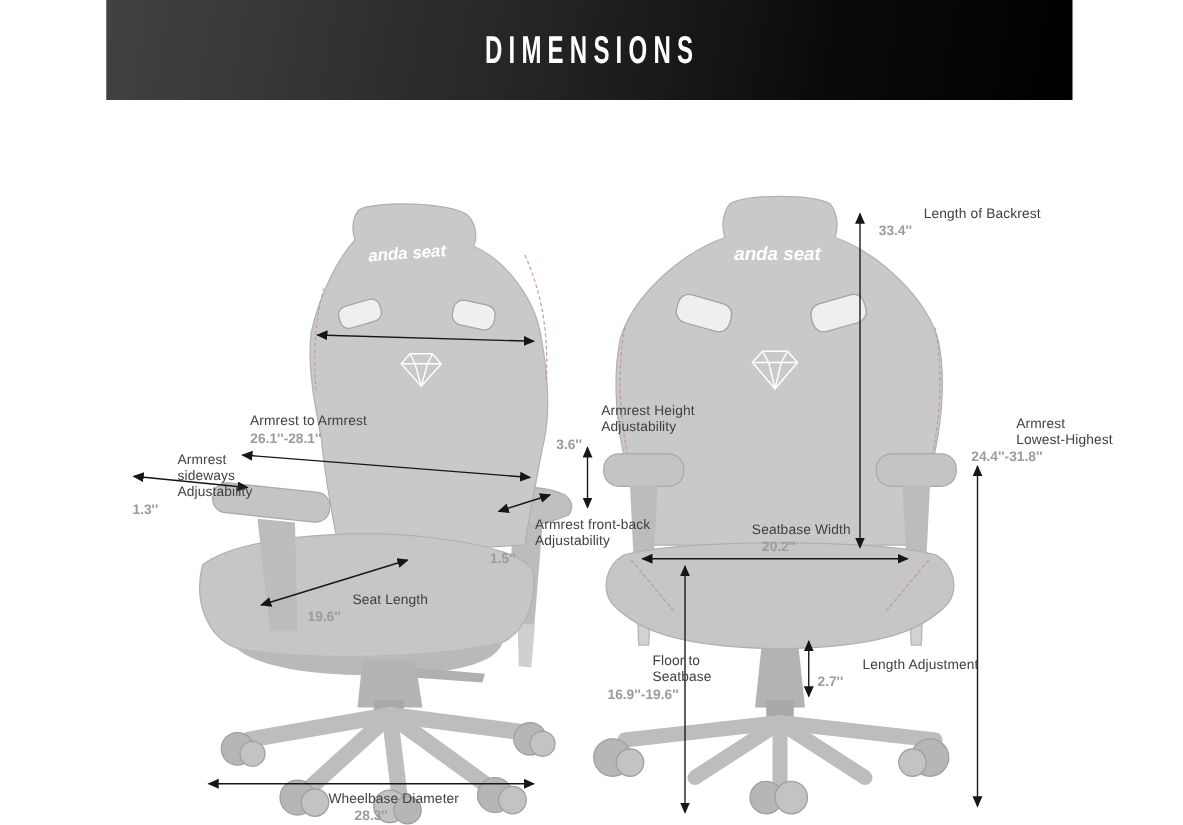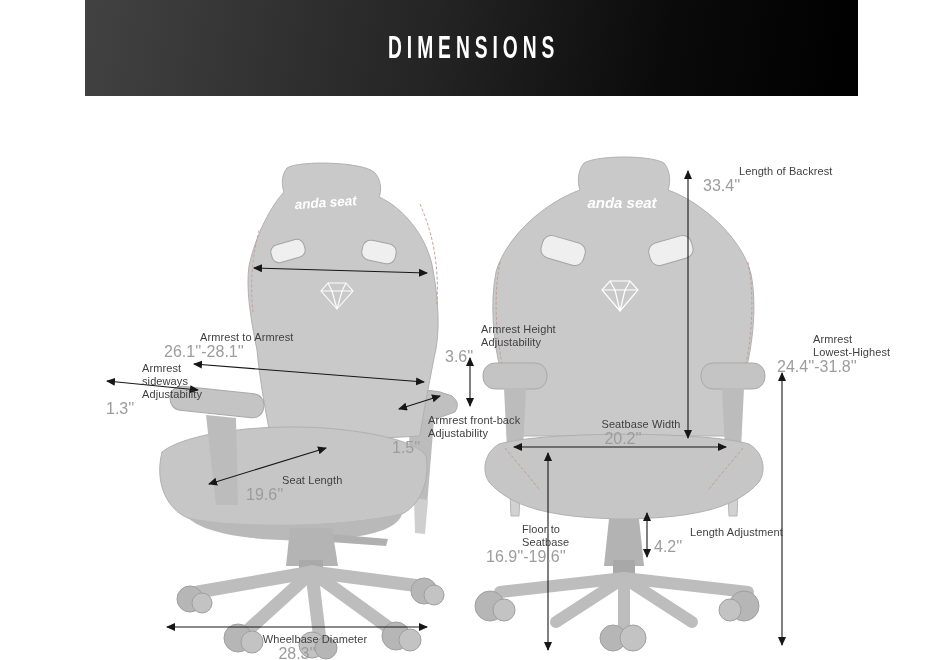--- a/index.html
+++ b/index.html
@@ -1,37 +1,37 @@
 <!DOCTYPE html>
 <html><head>
 <meta charset="utf-8">
 <style>
   html,body { margin:0; padding:0; background:#fff; }
   .canvas {
     position:relative; width:946px; height:660px; background:#ffffff;
     font-family:"Liberation Sans", sans-serif; overflow:hidden;
   }
   .banner {
-    position:absolute; left:85px; top:0; width:773px; height:96px;
+    position:absolute; left:85px; top:0; width:773px; height:80px;
     background:linear-gradient(100deg,#424242 0%,#242424 45%,#0a0a0a 75%,#000 100%);
     display:flex; align-items:center; justify-content:center;
   }
   .banner-title {
     color:#fff; font-size:31px; font-weight:800; letter-spacing:8px;
     transform:scaleX(0.62); transform-origin:center; white-space:nowrap;
     padding-left:8px;
   }
   .diagram-svg { position:absolute; left:0; top:0; }
   .ann { position:absolute; z-index:5; }
   .ann-label {
     font-size:11px; line-height:13px; font-weight:400; color:#3f3f3f;
     white-space:pre-line; letter-spacing:0.1px;padding-left:36px;
   }
   .ann-value {
-    font-size:16px; line-height:13px; font-weight:400; color:#9c9c9c;
+    font-size:11px; line-height:13px; font-weight:700; color:#9c9c9c;
     white-space:pre-line; margin-top:1px;
   }
   .ann.center { text-align:center; }
 </style>
 </head>
 <body>
 
 <div class="canvas">
 
   <div class="banner">
@@ -167,21 +167,21 @@
       <line x1="399" y1="409" x2="440" y2="396" marker-start="url(#ah)" marker-end="url(#ah)"></line>
       <line x1="688" y1="171" x2="688" y2="438" marker-start="url(#ah)" marker-end="url(#ah)"></line>
       <line x1="514" y1="447" x2="726" y2="447" marker-start="url(#ah)" marker-end="url(#ah)"></line>
       <line x1="548" y1="453" x2="548" y2="650" marker-start="url(#ah)" marker-end="url(#ah)"></line>
       <line x1="647" y1="513" x2="647" y2="557" marker-start="url(#ah)" marker-end="url(#ah)"></line>
       <line x1="782" y1="373" x2="782" y2="645" marker-start="url(#ah)" marker-end="url(#ah)"></line>
     </g>
   </svg>
 
 
-  <div class="ann" style="left:164px; top:331px;">
+  <div class="ann" style="left:164px; top:331px;text-align:center;">
     <div class="ann-label">Armrest to Armrest</div>
     <div class="ann-value">26.1''-28.1''</div>
   </div>
 
   <div class="ann" style="left:106px; top:362px;">
     <div class="ann-label">Armrest
 sideways
 Adjustability</div>
     <div class="ann-value">1.3''</div>
   </div>
@@ -225,16 +225,16 @@
   </div>
 
   <div class="ann" style="left:486px; top:523px;">
     <div class="ann-label">Floor to
 Seatbase</div>
     <div class="ann-value">16.9''-19.6''</div>
   </div>
 
   <div class="ann" style="left:654px; top:526px;">
     <div class="ann-label">Length Adjustment</div>
-    <div class="ann-value">4.2''</div>
+    <div class="ann-value">2.7''</div>
   </div>
 
 </div>
 
 </body></html>

